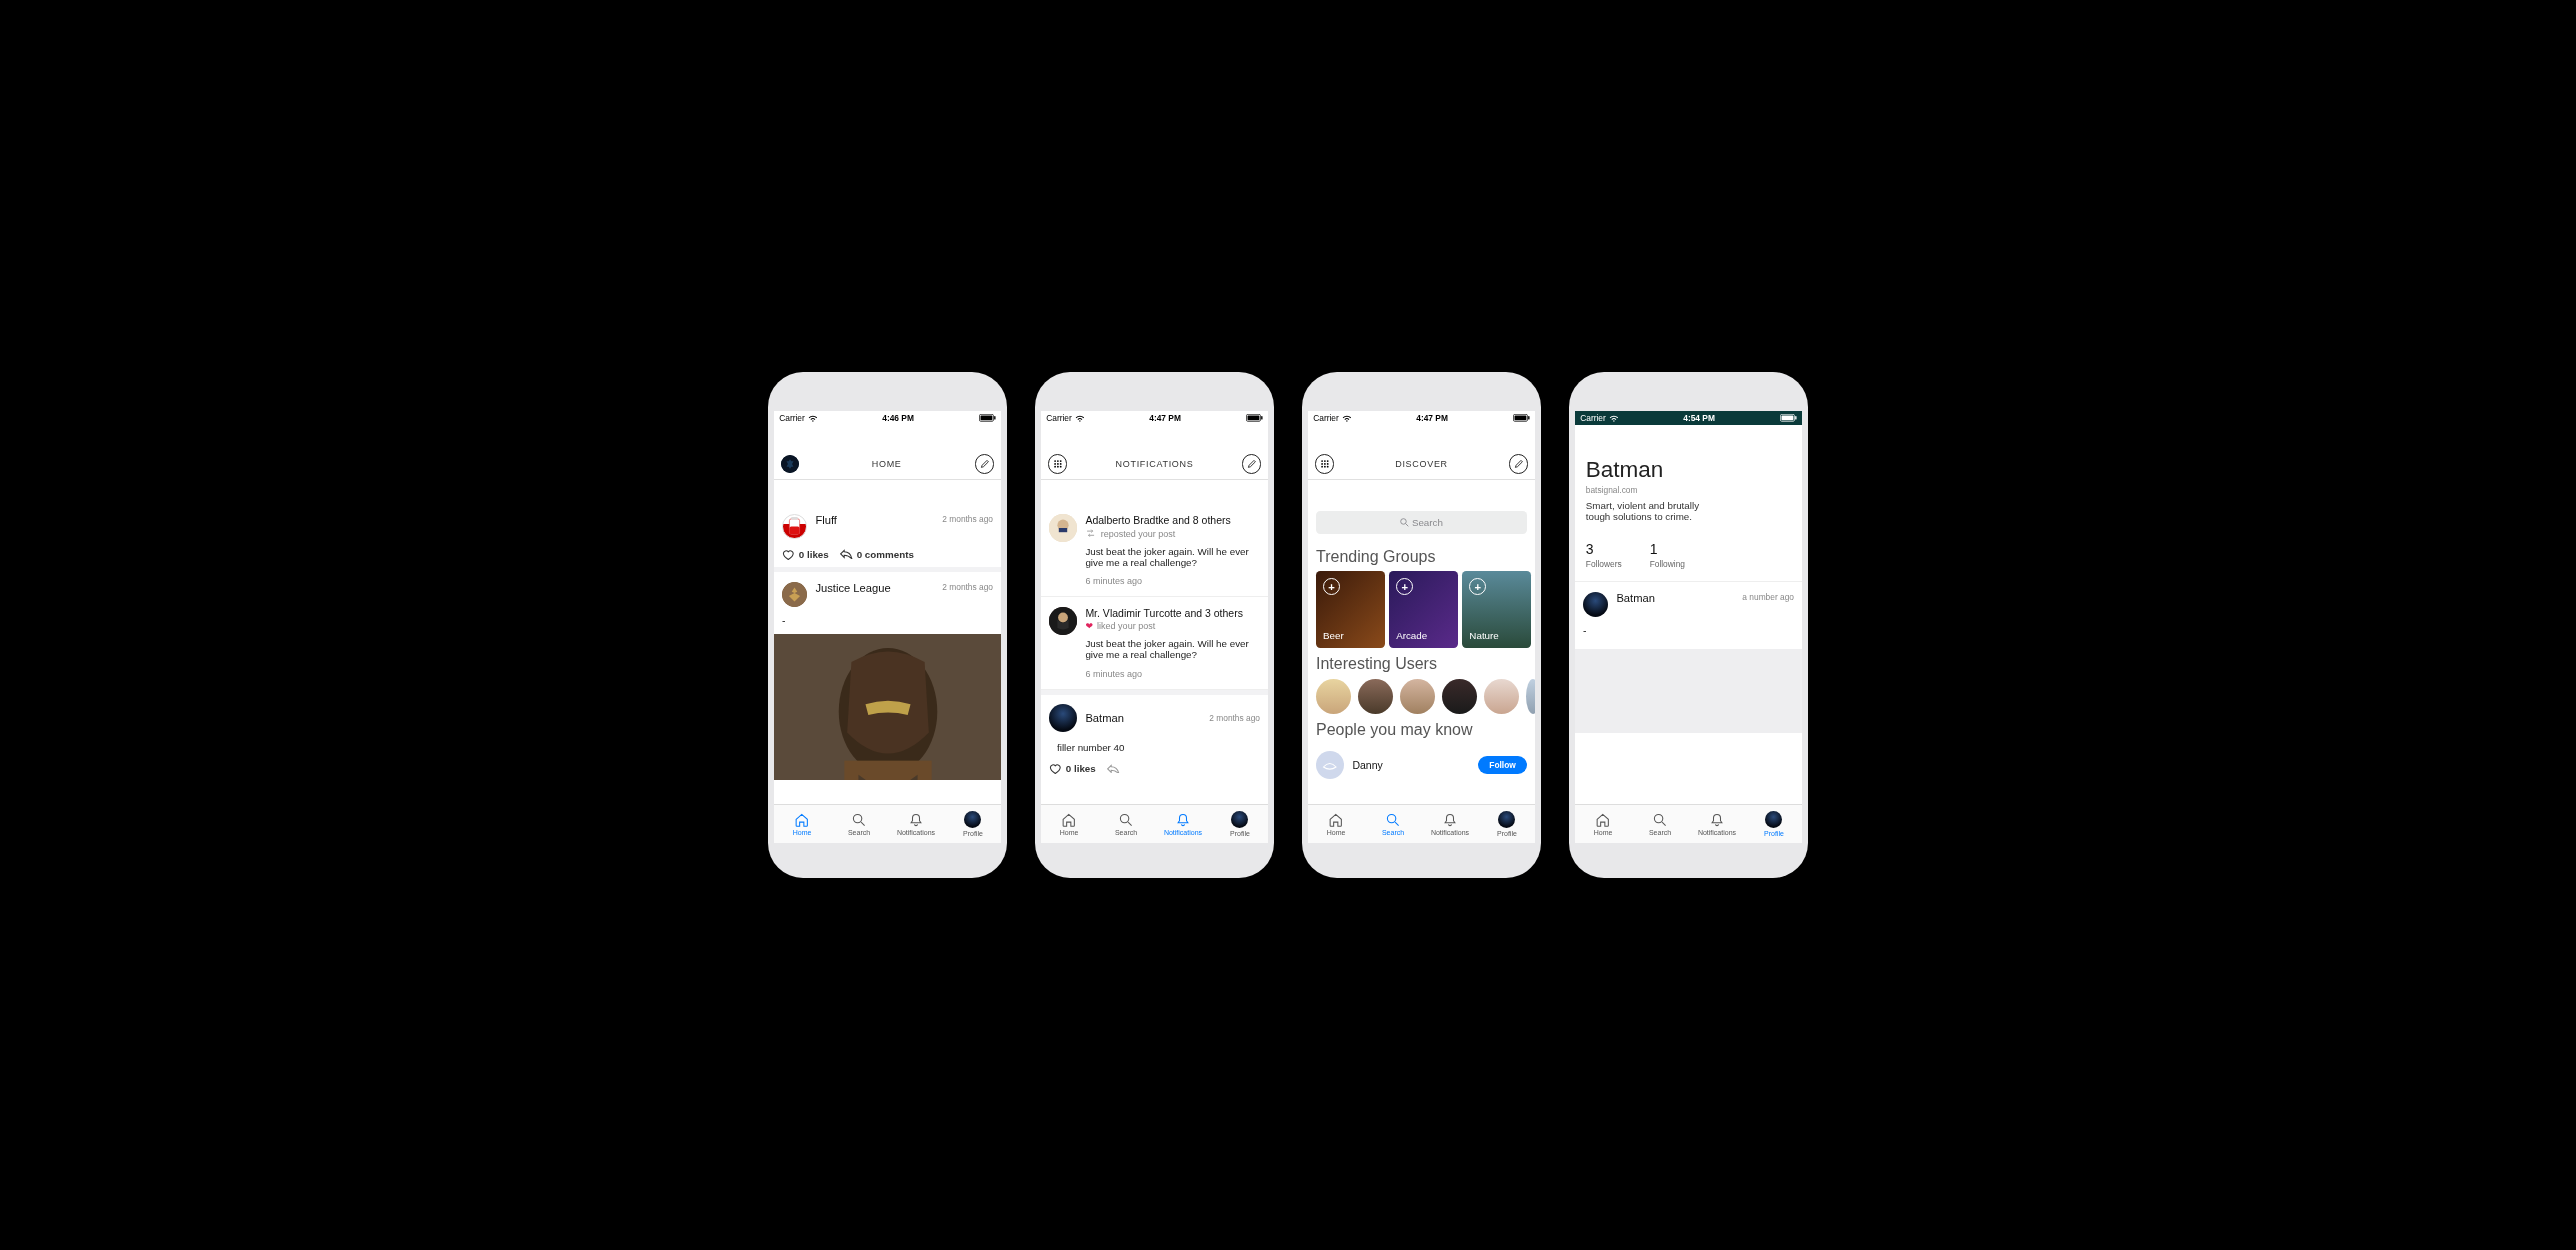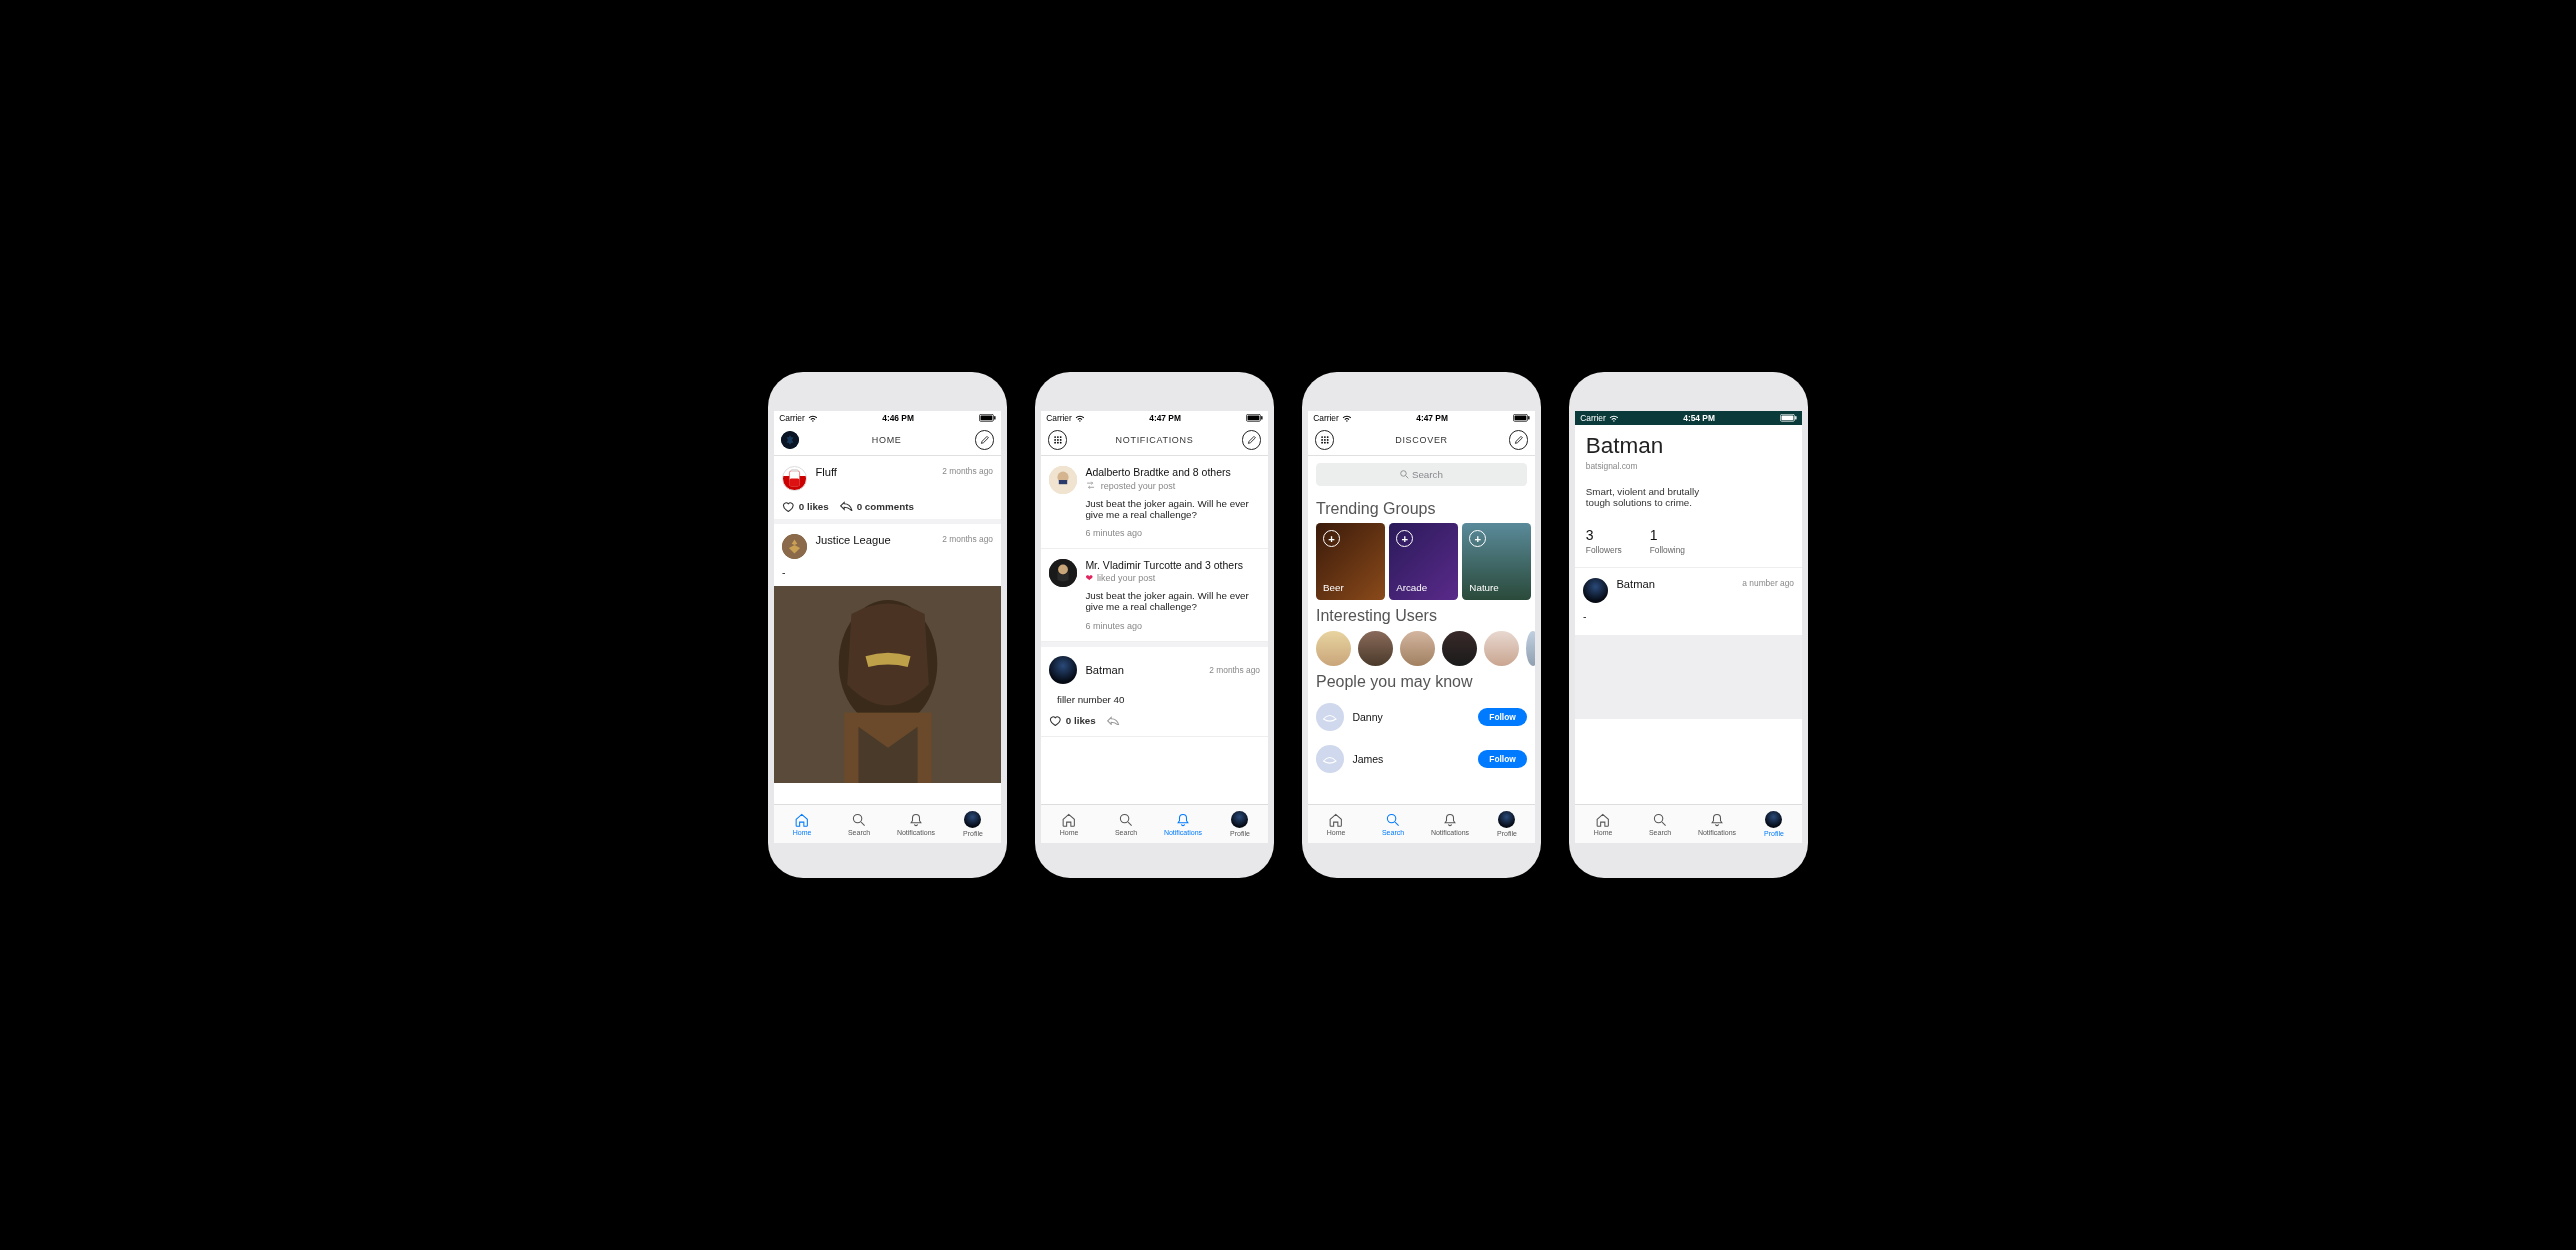--- a/index.html
+++ b/index.html
@@ -23,20 +23,21 @@
     flex-shrink: 0;
   }
   .screen {
     width: 100%;
     height: 100%;
     background: #fff;
     display: flex;
     flex-direction: column;
     overflow: hidden;
     position: relative;
+    gap: 24px;
   }
   
   .status-bar {
     height: 14px;
     background: #fff;
     display: flex;
     align-items: center;
     justify-content: space-between;
     padding: 0 5.6px;
     font-size: 8.4px;
@@ -130,21 +131,21 @@
   .profile-avatar-lg {
     position:absolute; right:12.6px; top:42px;
     width:84px; height:84px; border-radius:50%;
     background: radial-gradient(circle at 50% 30%, #2a3a5a, #050a14 70%);
     border:2.1px solid #fff; z-index:2;
     display:flex; align-items:center; justify-content:center;
   }
   .profile-info { padding:8.4px 11.2px; position:relative; }
   .profile-name { font-size:22.5px; font-weight:400; color:#222; }
   .profile-site { font-size:8.4px; color:#888; margin-top:1.4px;}
-  .profile-bio { font-size:9.8px; color:#333; margin-top:15px; max-width:126px;}
+  .profile-bio { font-size:9.8px; color:#333; margin-top:5px; max-width:126px;}
   .profile-stats { display:flex; gap:28px; padding:11.2px 11.2px 12.6px; }
   .stat-num { font-size:14px; font-weight:400; color:#111;}
   .stat-label { font-size:8.4px; color:#666; margin-top:1.4px;}
   .profile-feed { border-top:0.7px solid #eee; }
   .profile-placeholder { height:84px; background:#eeeef0; margin-top:5.6px;}
   
   .tab-bar {
     height:39px; border-top:0.7px solid #ddd; background:#fafafa;
     display:flex;
   }

